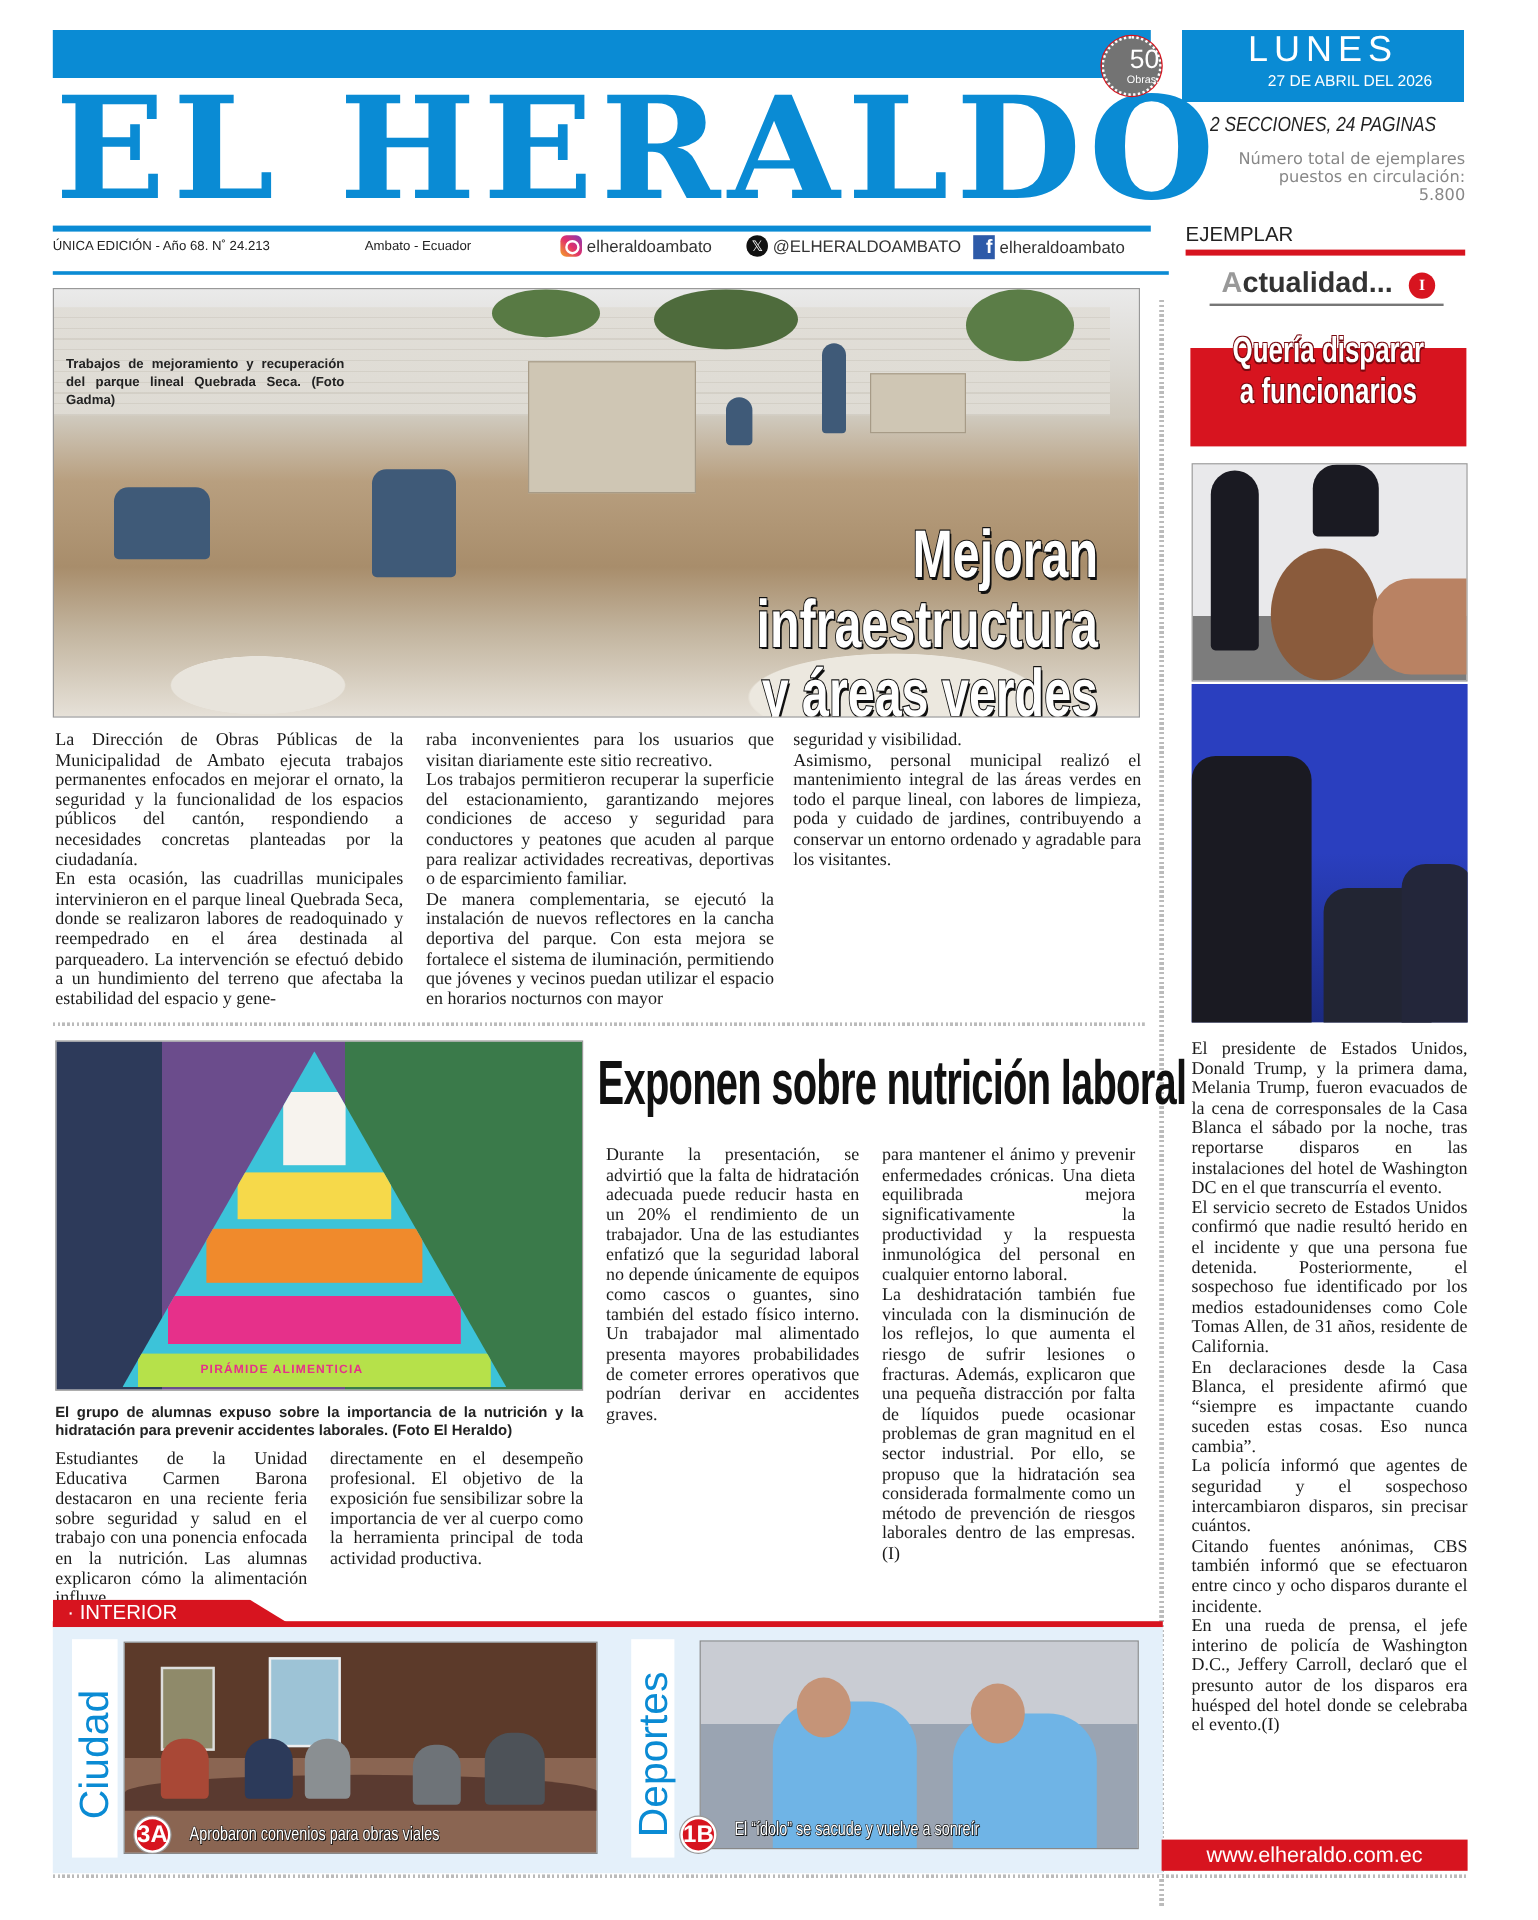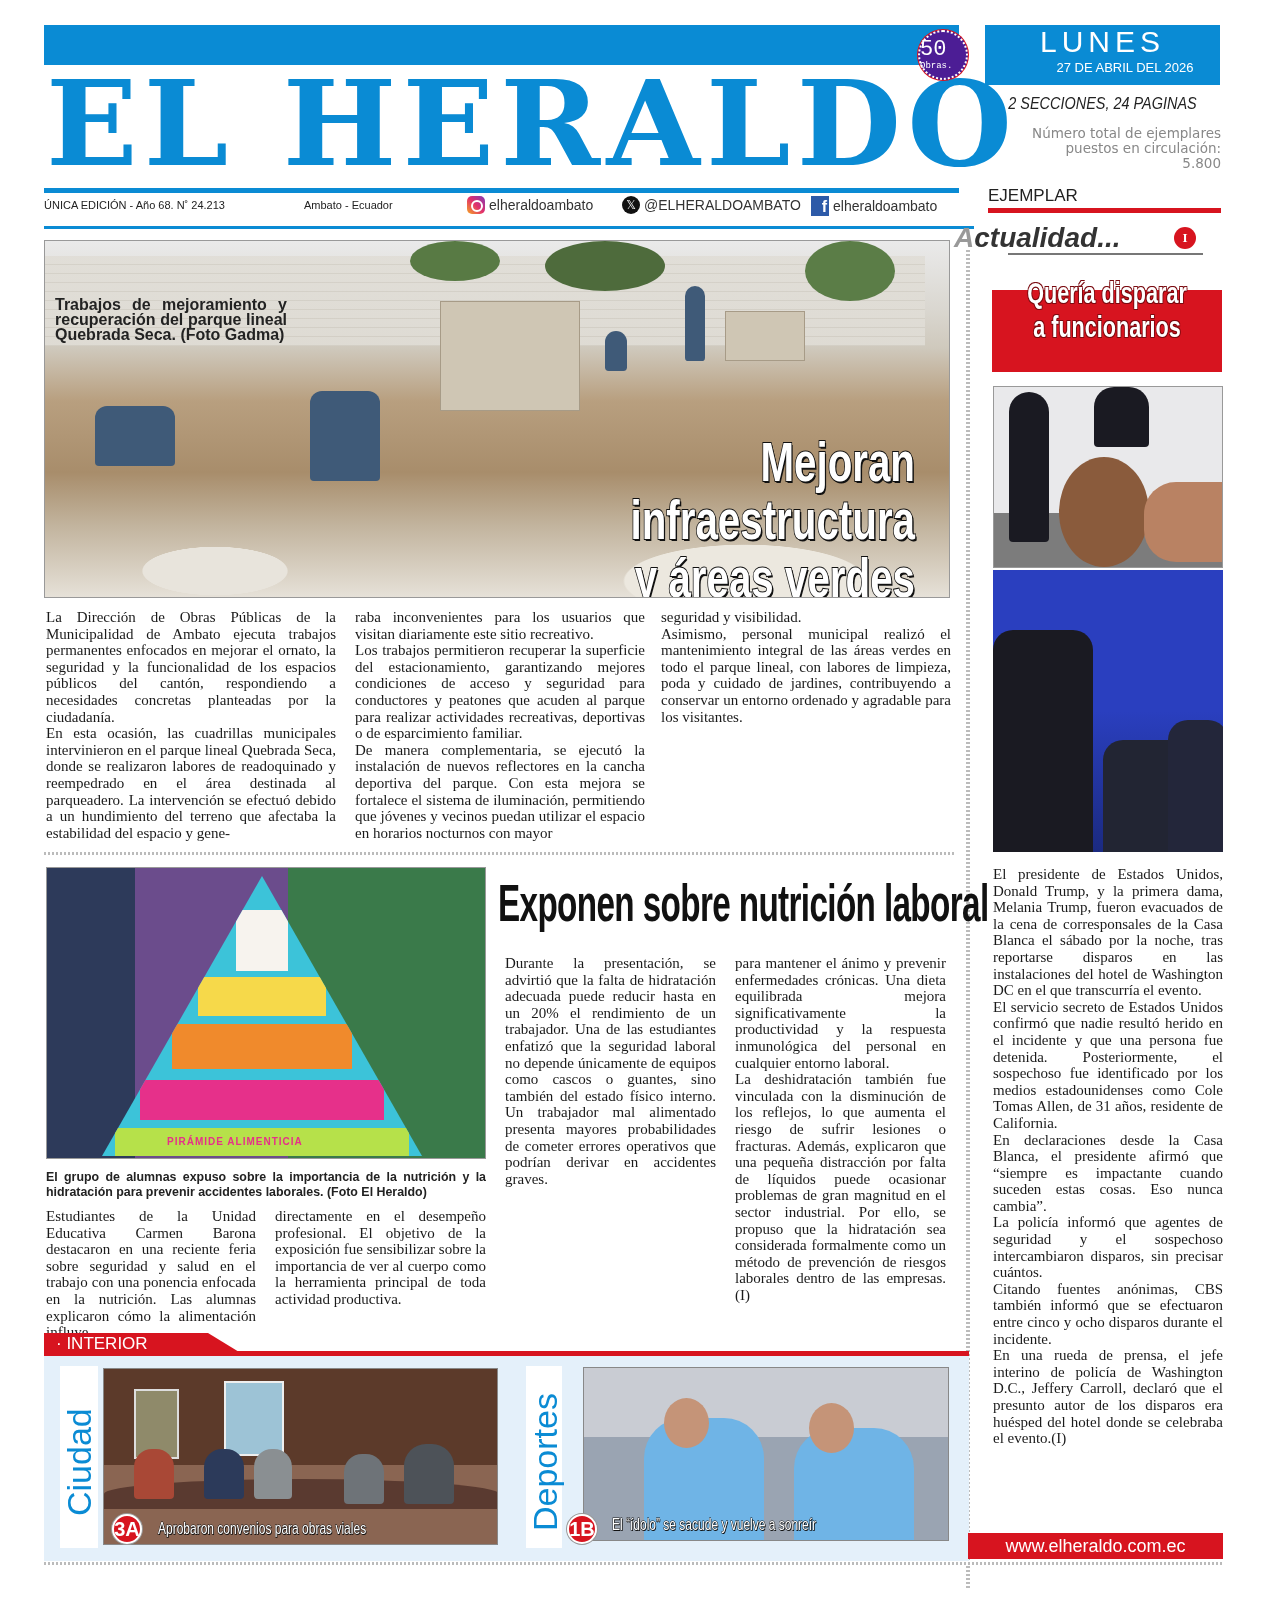--- a/index.html
+++ b/index.html
@@ -3,21 +3,21 @@
 <meta charset="utf-8">
 <style>
   * { box-sizing: border-box; margin: 0; padding: 0; }
   body { width: 1282px; height: 1600px; background: #ffffff; position: relative; overflow: hidden; font-family: "Liberation Serif", serif; color: #1a1a1a; }
   .abs { position: absolute; }
 
   
   .top-bar { left: 44px; top: 25px; width: 915px; height: 40px; background: #0a8bd4; }
   .logo { left: 46px; top: 64px; width: 880px; height: 120px; font-family: "DejaVu Serif", serif; font-weight: bold; font-size: 118px; color: #0a8bd4; letter-spacing: 6px; line-height: 120px; white-space: nowrap; transform: scaleX(1.02); transform-origin: left; }
   .logo-underline { left: 44px; top: 188px; width: 915px; height: 5px; background: #0a8bd4; }
-  .price-badge { left: 918px; top: 30px; width: 50px; height: 50px; border-radius: 50%; background: #4c1d95; border: 2px dotted #fff; box-shadow: 0 0 0 1px #d7141f; color: #fff; text-align: left; font-family: Liberation Mono, monospace; }
+  .price-badge { left: 918px; top: 30px; width: 50px; height: 50px; border-radius: 50%; background: #737373; border: 2px dotted #fff; box-shadow: 0 0 0 1px #d7141f; color: #fff; text-align: right; font-family: Liberation Sans, sans-serif; }
   .price-badge .num { font-size: 22px; line-height: 24px; margin-top: 6px; display: block; }
   .price-badge .unit { font-size: 9px; line-height: 9px; display: block; }
   .meta-row { left: 44px; top: 196px; width: 915px; height: 20px; font-family: "Liberation Sans", sans-serif; font-size: 11px; color: #222; }
   .meta-edition { left: 0; top: 3px; }
   .meta-city { left: 260px; top: 3px; }
   .social { top: 0; display: flex; align-items: center; gap: 4px; font-size: 14px; color: #333; }
   .soc-ig { left: 423px; }
   .soc-x { left: 578px; }
   .soc-fb { left: 767px; }
   .ig-ico { width: 18px; height: 18px; border-radius: 5px; background: linear-gradient(45deg,#f5a623,#e1306c,#833ab4); position: relative; }
@@ -27,41 +27,41 @@
   .meta-rule { left: 44px; top: 226px; width: 930px; height: 3px; background: #0a8bd4; }
 
   
   .date-box { left: 985px; top: 25px; width: 235px; height: 60px; background: #0a8bd4; color: #fff; text-align: center; font-family: "Liberation Sans", sans-serif; }
   .date-day { font-size: 30px; letter-spacing: 5px; line-height: 34px; display: block; font-weight: normal; }
   .date-full { font-size: 13px; font-weight: normal; line-height: 18px; display: block; margin-left: 45px; }
   .sections { left: 990px; top: 94px; width: 225px; text-align: center; font-family: "Liberation Sans", sans-serif; font-style: italic; font-size: 17px; color: #222; transform: scaleX(0.85); }
   .circulation { left: 985px; top: 126px; width: 236px; text-align: right; font-family: "DejaVu Sans", sans-serif; font-size: 13.5px; color: #888; line-height: 15px; }
   .ejemplar { left: 988px; top: 186px; font-family: "Liberation Sans", sans-serif; font-size: 17px; color: #222; }
   .ejemplar-rule { left: 988px; top: 208px; width: 233px; height: 5px; background: #d7141f; }
-  .actualidad { left: 954px; top: 222px; font-family: "Liberation Sans", sans-serif; font-weight: bold; font-style: italic; font-size: 28px; color: #333; }
+  .actualidad { left: 1018px; top: 222px; font-family: "Liberation Sans", sans-serif; font-weight: bold; font-size: 24px; color: #333; }
   .actualidad .first { color: #999; }
   .act-badge { left: 1174px; top: 227px; width: 22px; height: 22px; border-radius: 50%; background: #d7141f; color: #fff; font-size: 13px; font-weight: bold; text-align: center; line-height: 22px; font-family: "Liberation Serif", serif; }
   .act-rule { left: 1008px; top: 253px; width: 195px; height: 2px; background: #777; }
 
   .side-headline-box { left: 992px; top: 290px; width: 230px; height: 82px; background: #d7141f; }
   .side-headline { left: 992px; top: 276px; width: 230px; text-align: center; color: #fff; font-family: "Liberation Sans", sans-serif; font-weight: bold; font-size: 30px; line-height: 34px; transform: scaleX(0.72); text-shadow: 1px 1px 0 #7a0a10, -1px -1px 0 #7a0a10, 1px -1px 0 #7a0a10, -1px 1px 0 #7a0a10; }
 
   .vsep { left: 966px; top: 250px; width: 4px; height: 1340px; background: repeating-linear-gradient(to bottom, #bbb 0 2px, #fff 2px 4px); }
 
   
   .photo-main { left: 44px; top: 240px; width: 906px; height: 358px; border: 1px solid #999; background:
       radial-gradient(ellipse 120px 40px at 170px 330px, #e8e4dc 0 60%, transparent 61%),
       radial-gradient(ellipse 200px 60px at 700px 340px, #ece8df 0 60%, transparent 61%),
       linear-gradient(to bottom, #eaeaea 0%, #d9d6cf 20%, #cfc9bd 30%, #b89f7f 45%, #a88d6b 65%, #c2b49e 80%, #e6e1d8 100%); overflow: hidden; }
   .photo-wall { left: 0; top: 15px; width: 880px; height: 90px; background: repeating-linear-gradient(to bottom, #e0ddd6 0 8px, #d3cfc6 8px 9px); opacity: .9; }
   .photo-tree1 { left: 500px; top: 0; width: 120px; height: 50px; background: #4e6b3c; border-radius: 50%; }
   .photo-tree2 { left: 365px; top: 0; width: 90px; height: 40px; background: #587a44; border-radius: 50%; }
   .photo-tree3 { left: 760px; top: 0; width: 90px; height: 60px; background: #5b7d47; border-radius: 50%; }
   .photo-worker { background: #3f5a78; border-radius: 12px 12px 4px 4px; }
-  .photo-caption { left: 10px; top: 56px; width: 232px; font-family: "Liberation Sans", sans-serif; font-weight: bold; font-size: 16px; line-height: 15px; color: #222; text-align: justify; }
+  .photo-caption { left: 10px; top: 56px; width: 232px; font-family: "Liberation Sans", sans-serif; font-weight: bold; font-size: 11px; line-height: 15px; color: #222; text-align: justify; }
   .main-headline { left: 340px; top: 192px; width: 530px; text-align: right; font-family: "Liberation Sans", sans-serif; font-weight: bold; font-size: 56px; line-height: 58px; color: #fff; transform: scaleX(0.72); transform-origin: right; -webkit-text-stroke: 2px #111; paint-order: stroke fill; text-shadow: 2px 2px 0 #111; }
 
   
   .col { font-family: "Liberation Serif", serif; font-size: 15px; line-height: 16.6px; text-align: justify; color: #1a1a1a; hyphens: auto; }
   .col p { margin: 0; }
   .c1 { left: 46px; top: 609px; width: 290px; }
   .c2 { left: 355px; top: 609px; width: 290px; }
   .c3 { left: 661px; top: 609px; width: 290px; }
 
   .hsep { left: 44px; top: 852px; width: 910px; height: 3px; background: repeating-linear-gradient(to right, #bbb 0 2px, #fff 2px 4px); }

